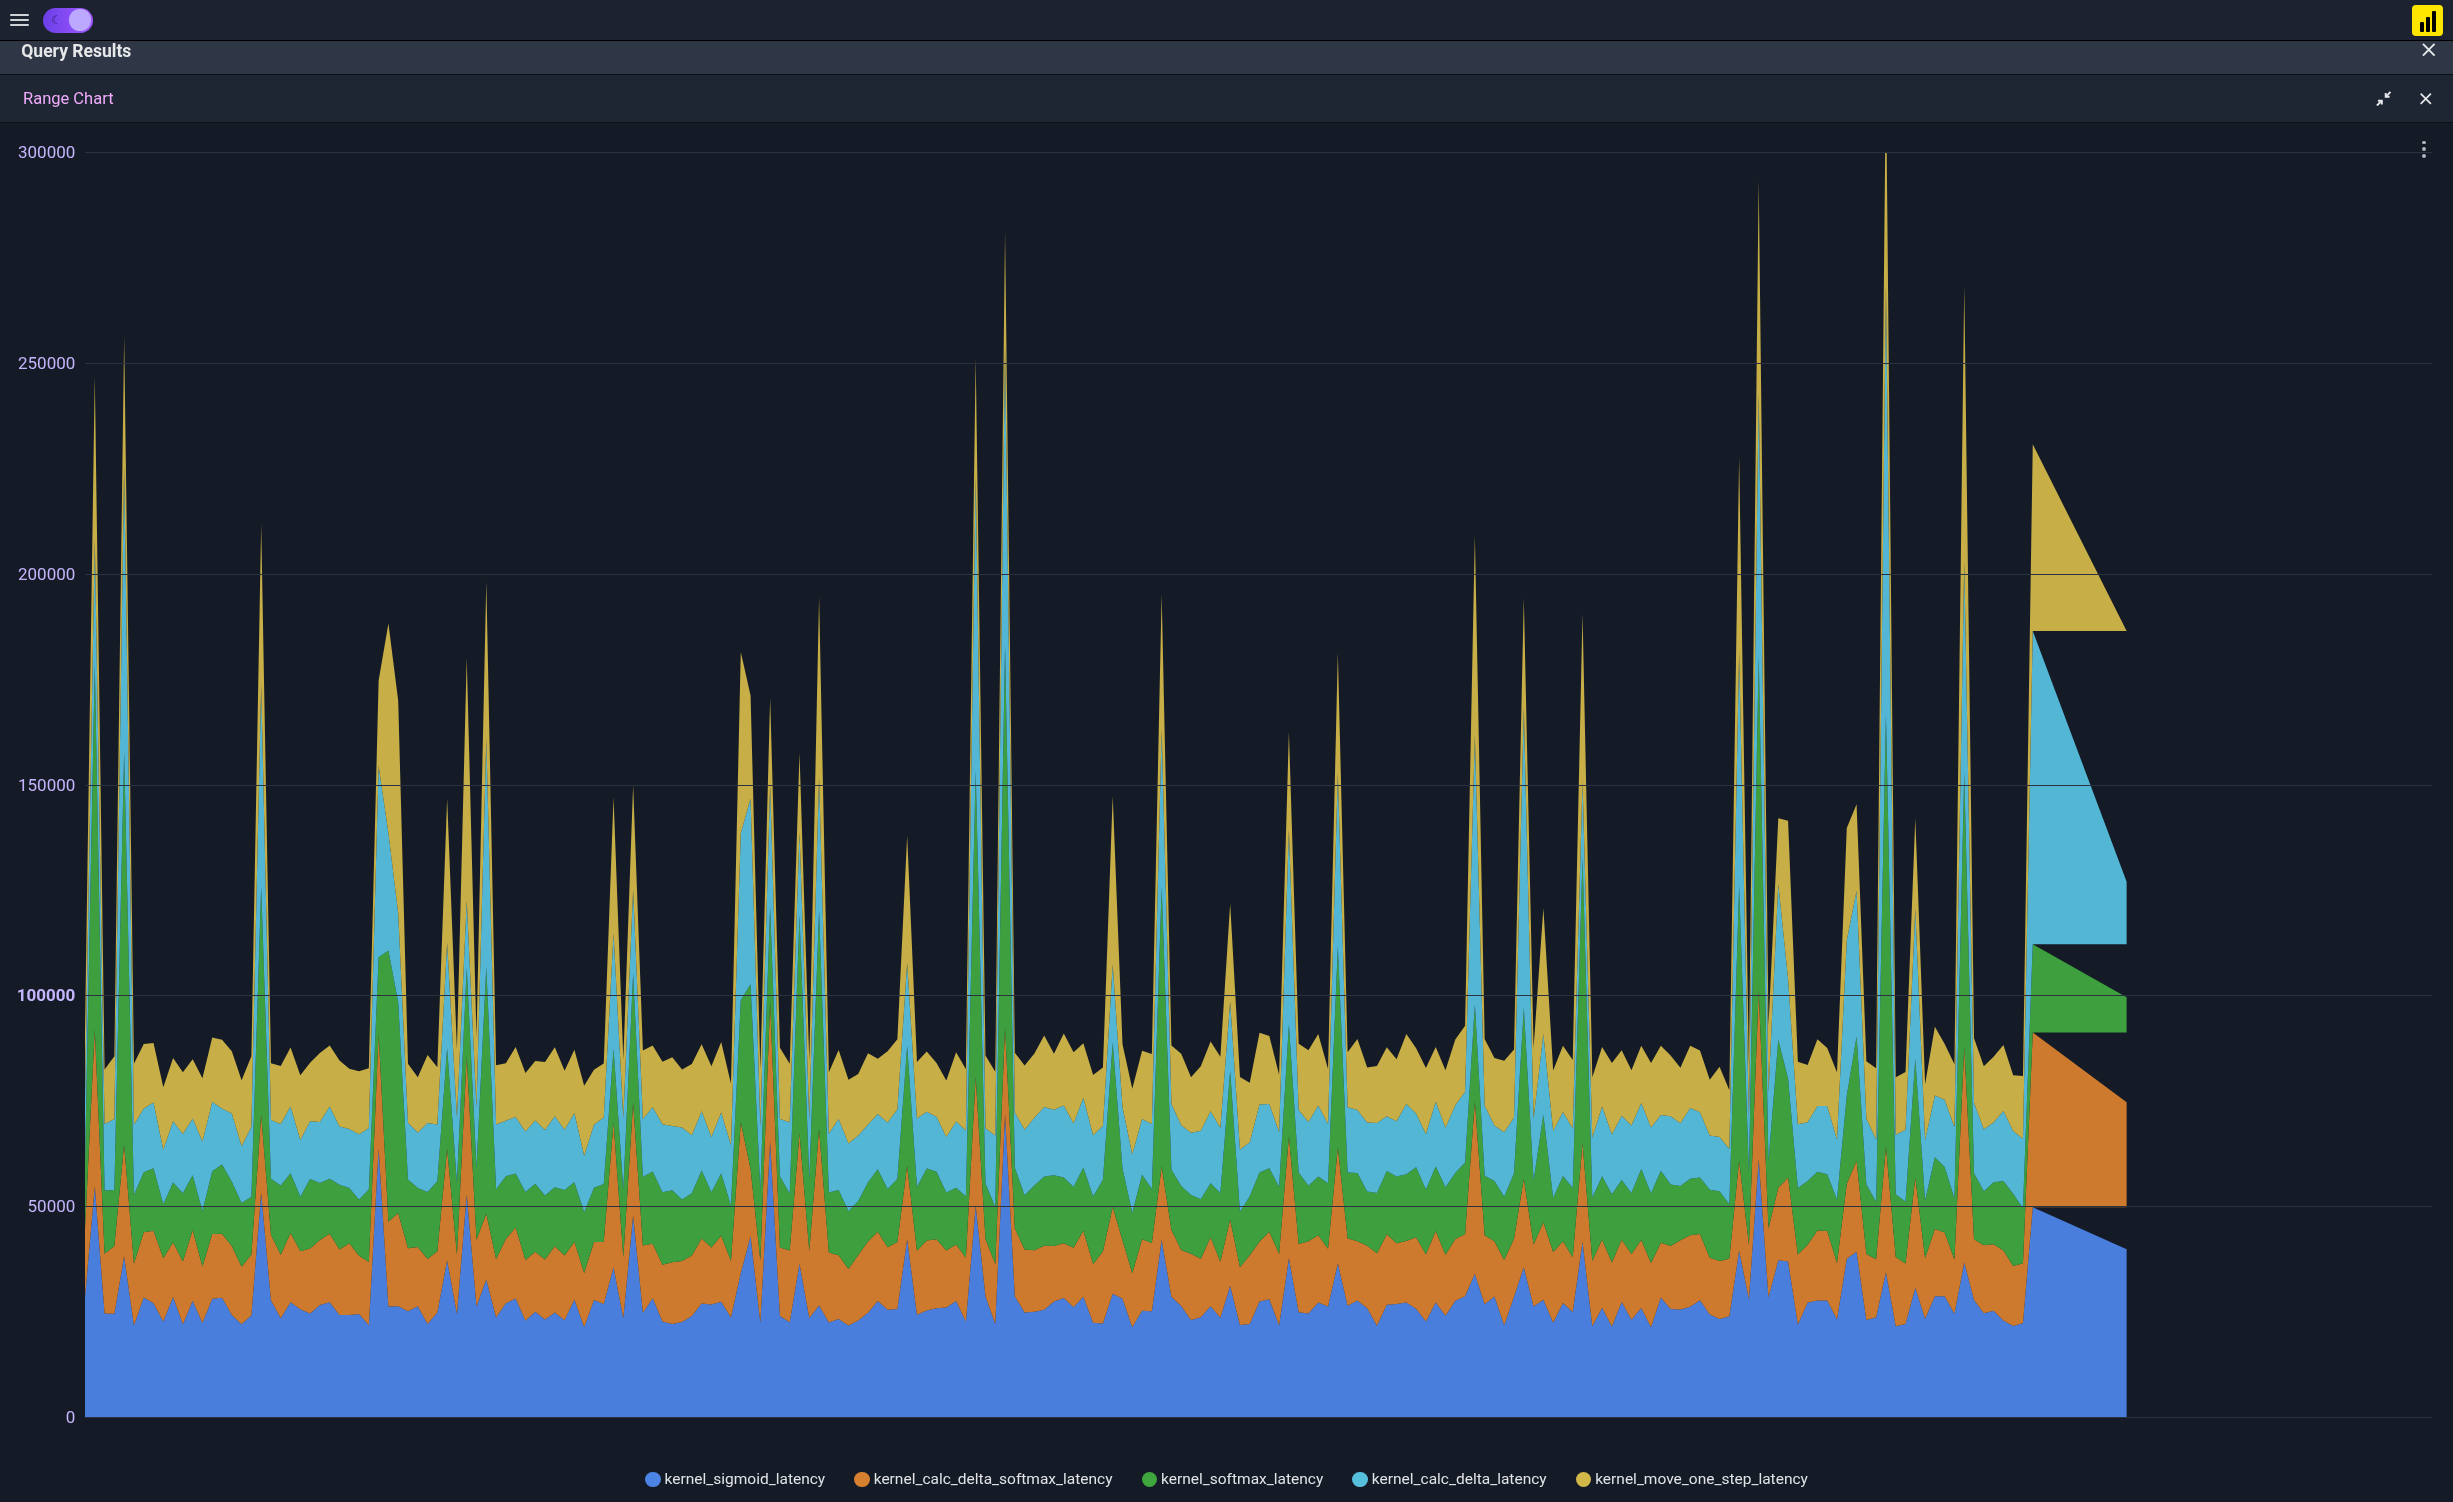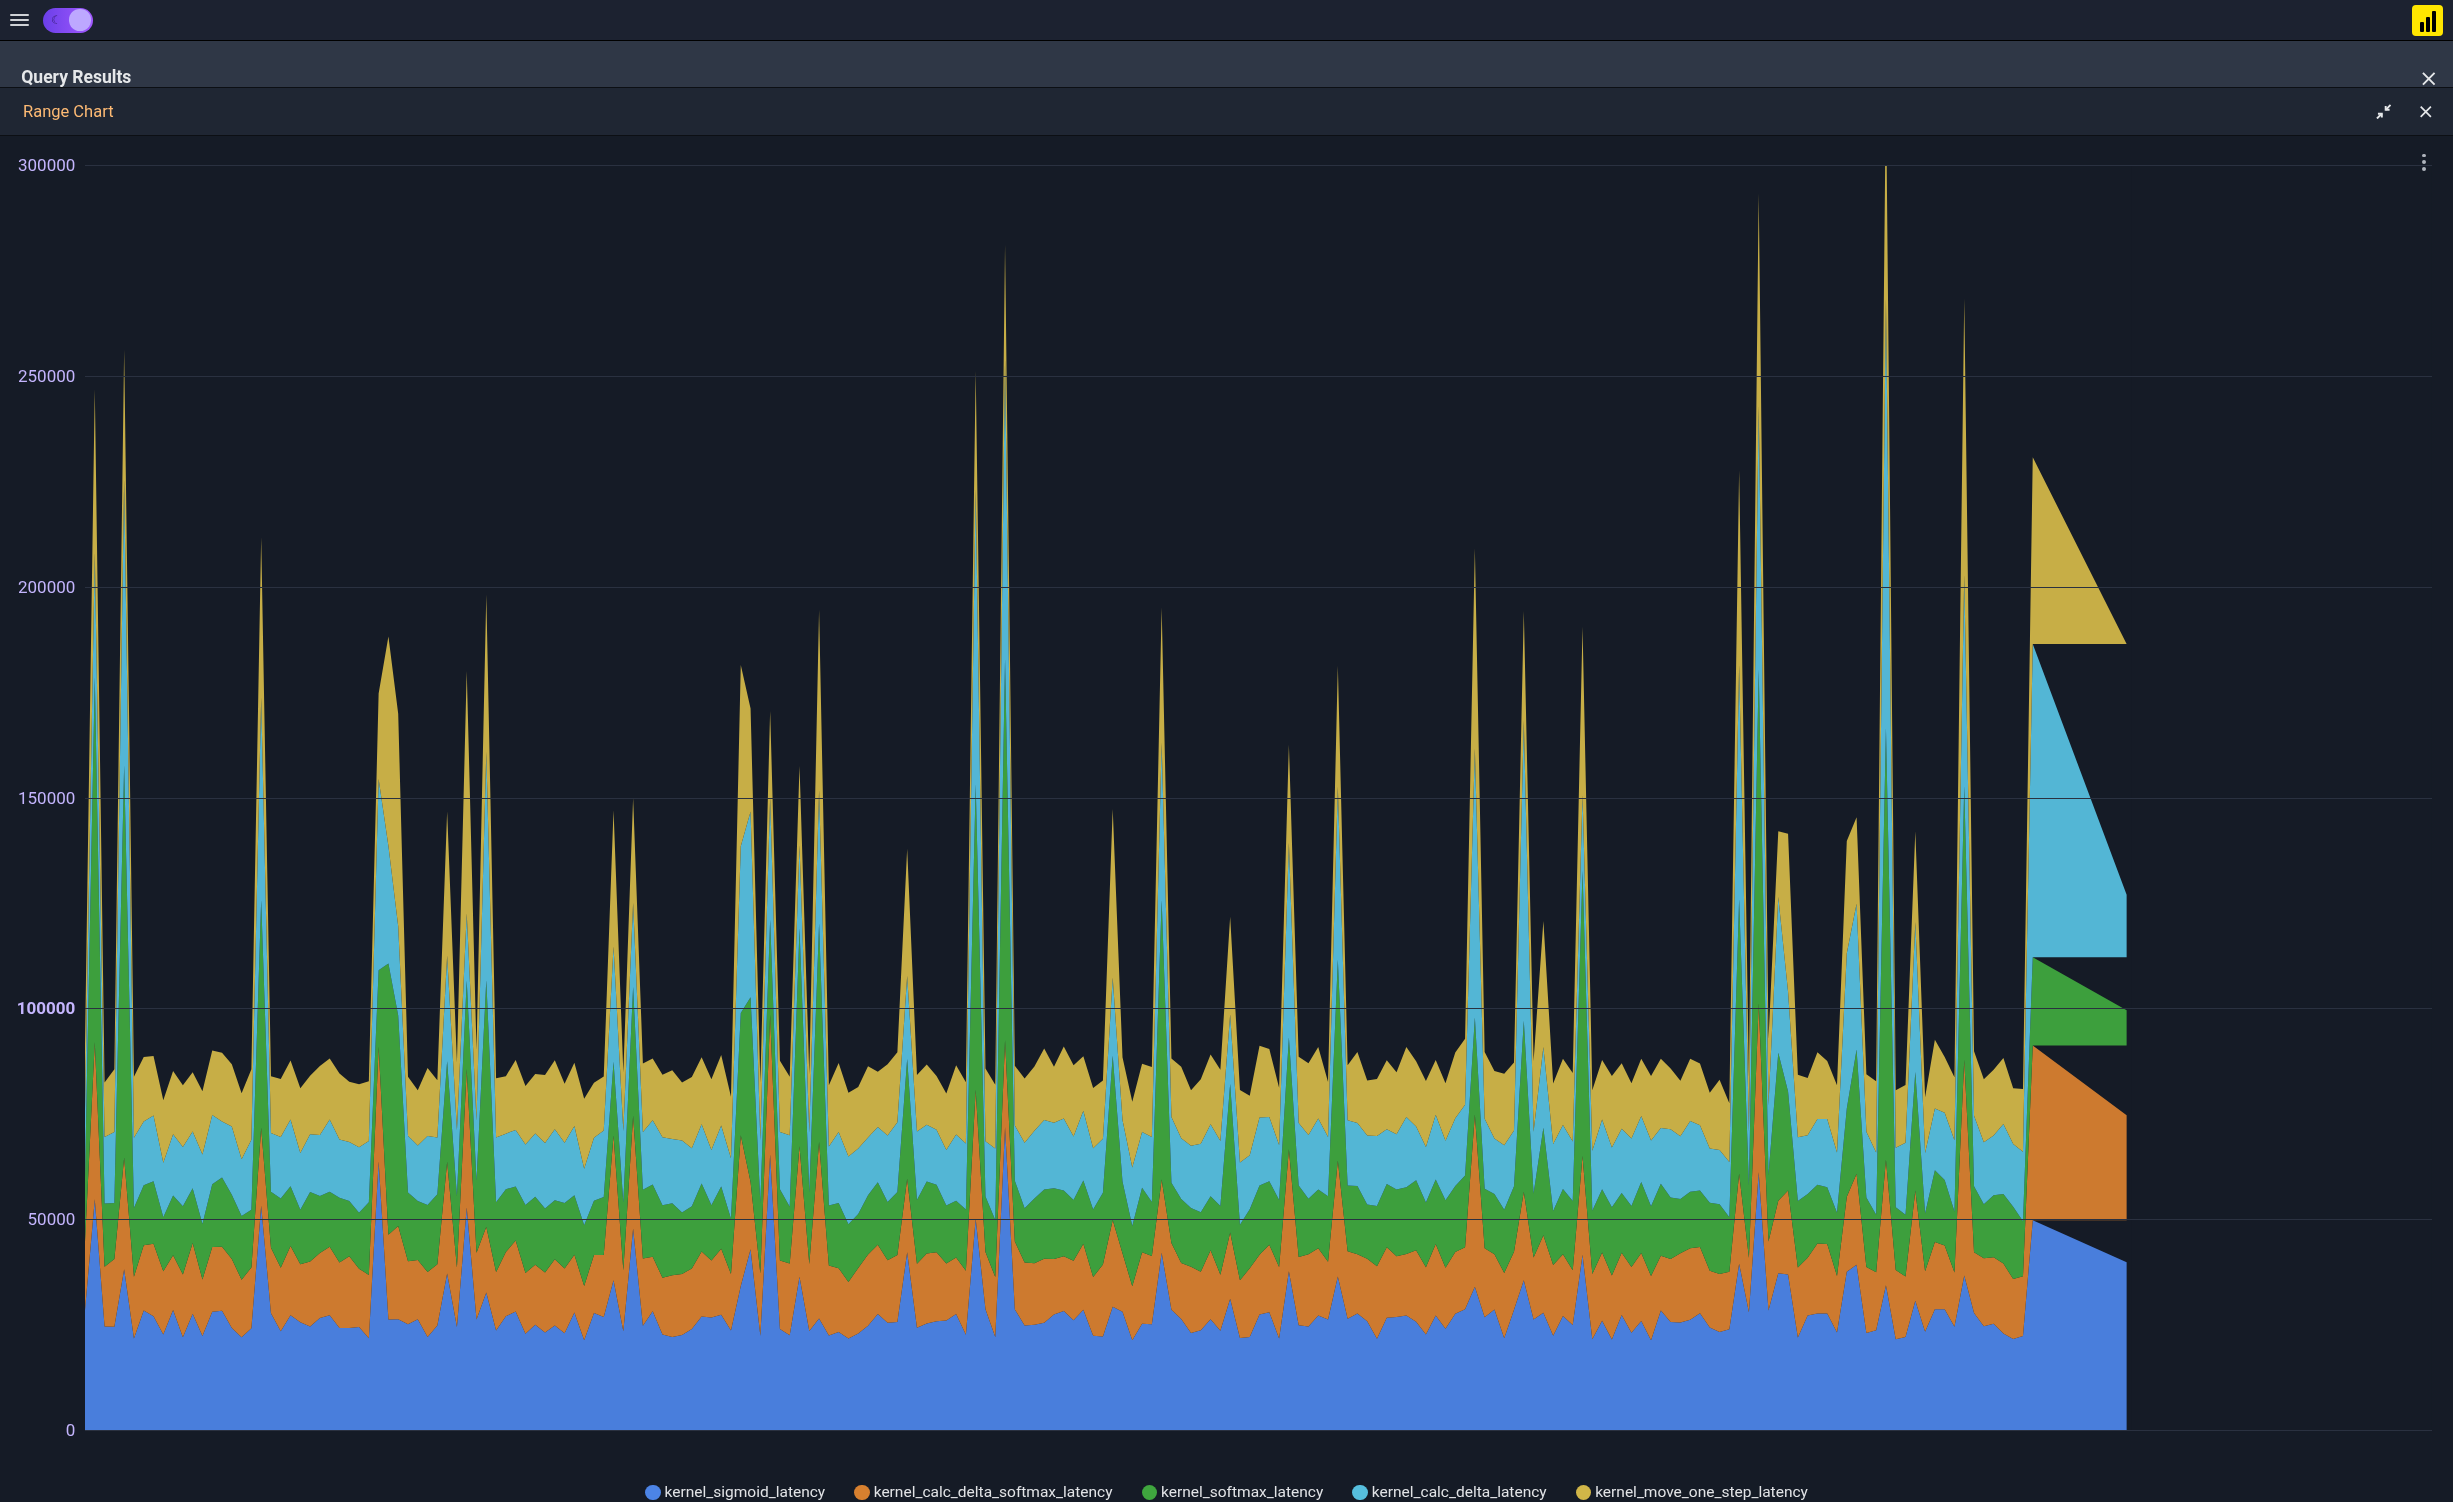--- a/index.html
+++ b/index.html
@@ -43,37 +43,37 @@
   .topbar-spacer { flex: 1; }
   .logo {
     width: 31px; height: 31px; background: #ffe600; border-radius: 3.9px;
     display:flex; align-items:flex-end; justify-content:center; padding:3.9px 4.9px;
     gap:1.9px;
   }
   .logo .bar { width:3.9px; background:#000; border-radius:1px; }
   .logo .b1{height:40%;} .logo .b2{height:65%;} .logo .b3{height:90%;}
 
   .panel-hdr {
-    height: 46px;
+    height: 33px;
     background: #2f3746;
-    display:flex; align-items:flex-end; justify-content:space-between;
+    display:flex; align-items:flex-start; justify-content:space-between;
     padding: 0 15.5px 0 21.3px;
     font-weight:700; font-size:17.5px; color:#e6e8ea;
   }
   .close-x { cursor:pointer; width:17.5px; height:17.5px; display:flex; align-items:center; justify-content:center; }
   .close-x svg { width:15.5px; height:15.5px; stroke:#e6e8ea; stroke-width:2; }
 
   .sub-hdr {
     height: 49px;
     background: #1f2633;
     border-top:1px solid #0c0f14;
     border-bottom:1px solid #0c0f14;
     display:flex; align-items:center; justify-content:space-between;
     padding: 0 17.5px 0 23px;
-    font-size:16.5px; color:#fdba74;
+    font-size:16.5px; color:#f0abfc;
   }
   .sub-hdr .right { display:flex; gap:23px; align-items:center; }
   .icon-btn { cursor:pointer; width:19.4px; height:19.4px; display:flex; align-items:center; justify-content:center; }
 
   .chart-wrap {
     position: relative;
     background: #151b26;
     height: calc(100vh - 41px - 33px - 49px);
     overflow:hidden;
   }

